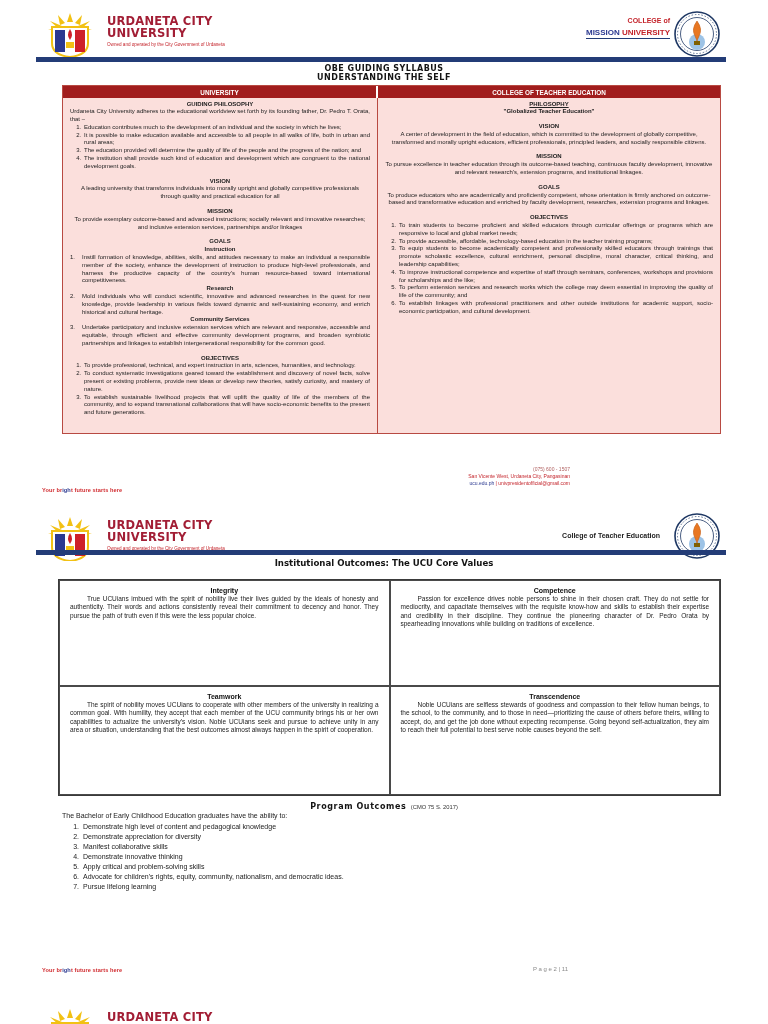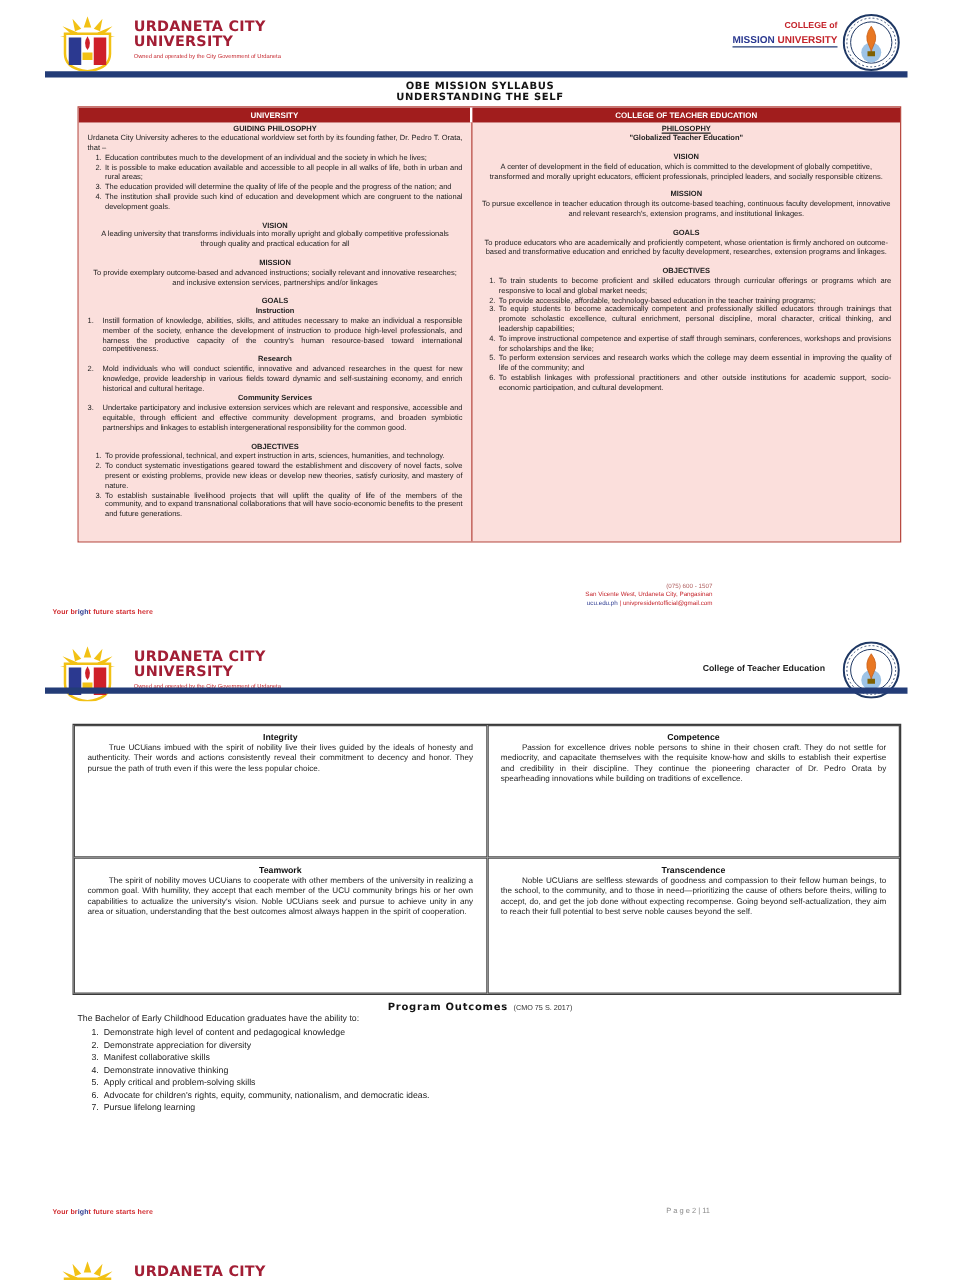--- a/index.html
+++ b/index.html
@@ -120,21 +120,21 @@
       <circle cx="23" cy="23" r="22" fill="#fff" stroke="#1F3864" stroke-width="1.6"></circle>
       <circle cx="23" cy="23" r="16.5" fill="#fff" stroke="#1F3864" stroke-width="0.8"></circle>
       <circle cx="23" cy="23" r="19.5" fill="none" stroke="#1F3864" stroke-width="0.7" stroke-dasharray="1.5,1.8"></circle>
       <circle cx="23" cy="31" r="8" fill="#9DC3E6"></circle>
       <path d="M23,10 q6,8 2,15 q-2,4 -2,6 q0,-2 -2,-6 q-4,-7 2,-15z" fill="#E87722" stroke="#C55A11" stroke-width="0.6"></path>
       <rect x="20" y="30" width="6" height="4" fill="#7F6000"></rect>
     </svg>
 
     <div class="bluebar" style="top:57px;"></div>
 
-    <div class="doc-title" style="top:64px;">OBE MISSION SYLLABUS</div>
+    <div class="doc-title" style="top:64px;">OBE GUIDING SYLLABUS</div>
     <div class="doc-title" style="top:73px;">UNDERSTANDING THE SELF</div>
 
     <div class="t1-wrap">
       <div class="t1-heads">
         <div class="t1-head l">UNIVERSITY</div>
         <div class="t1-head r">COLLEGE OF TEACHER EDUCATION</div>
       </div>
       <div class="t1-body">
         <div class="t1-col l">
           <span class="sec-h">GUIDING PHILOSOPHY</span>
@@ -235,20 +235,21 @@
       <circle cx="23" cy="23" r="22" fill="#fff" stroke="#1F3864" stroke-width="1.6"></circle>
       <circle cx="23" cy="23" r="16.5" fill="#fff" stroke="#1F3864" stroke-width="0.8"></circle>
       <circle cx="23" cy="23" r="19.5" fill="none" stroke="#1F3864" stroke-width="0.7" stroke-dasharray="1.5,1.8"></circle>
       <circle cx="23" cy="31" r="8" fill="#9DC3E6"></circle>
       <path d="M23,10 q6,8 2,15 q-2,4 -2,6 q0,-2 -2,-6 q-4,-7 2,-15z" fill="#E87722" stroke="#C55A11" stroke-width="0.6"></path>
       <rect x="20" y="30" width="6" height="4" fill="#7F6000"></rect>
     </svg>
 
     <div class="bluebar" style="top:45px;"></div>
 
+    <div class="p2-title">Institutional Outcomes: The UCU Core Values</div>
 
     <div class="t2">
       <div class="t2-cell">
         <p class="cv-title">Integrity</p>
         <p class="cv-text">True UCUians imbued with the spirit of nobility live their lives guided by the ideals of honesty and authenticity. Their words and actions consistently reveal their commitment to decency and honor. They pursue the path of truth even if this were the less popular choice.</p>
       </div>
       <div class="t2-cell">
         <p class="cv-title">Competence</p>
         <p class="cv-text">Passion for excellence drives noble persons to shine in their chosen craft. They do not settle for mediocrity, and capacitate themselves with the requisite know-how and skills to establish their expertise and credibility in their discipline. They continue the pioneering character of Dr. Pedro Orata by spearheading innovations while building on traditions of excellence.</p>
       </div>

